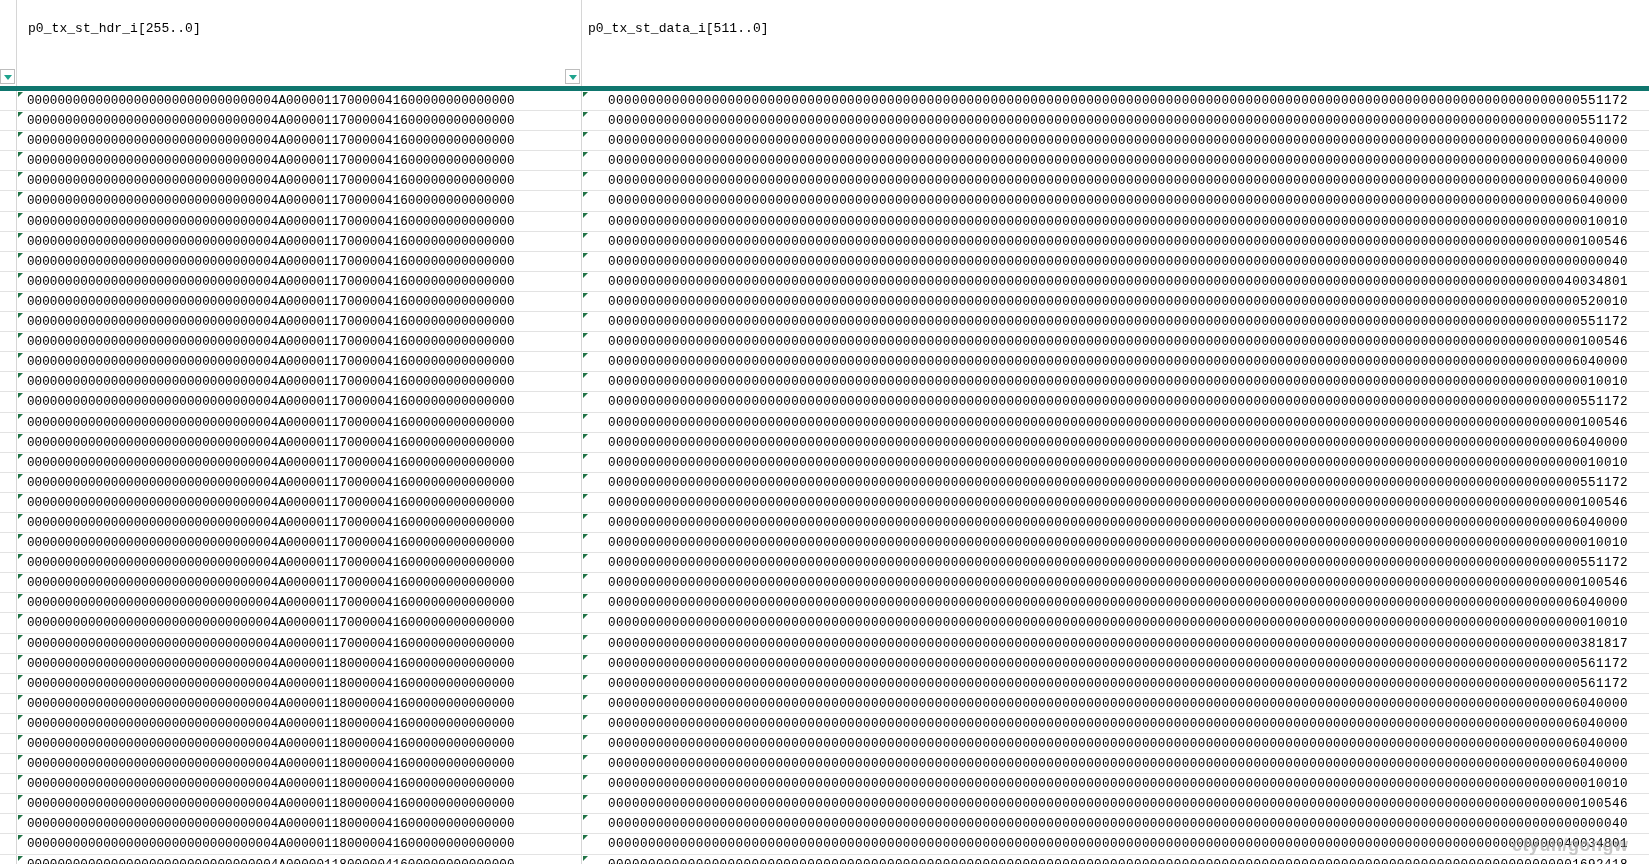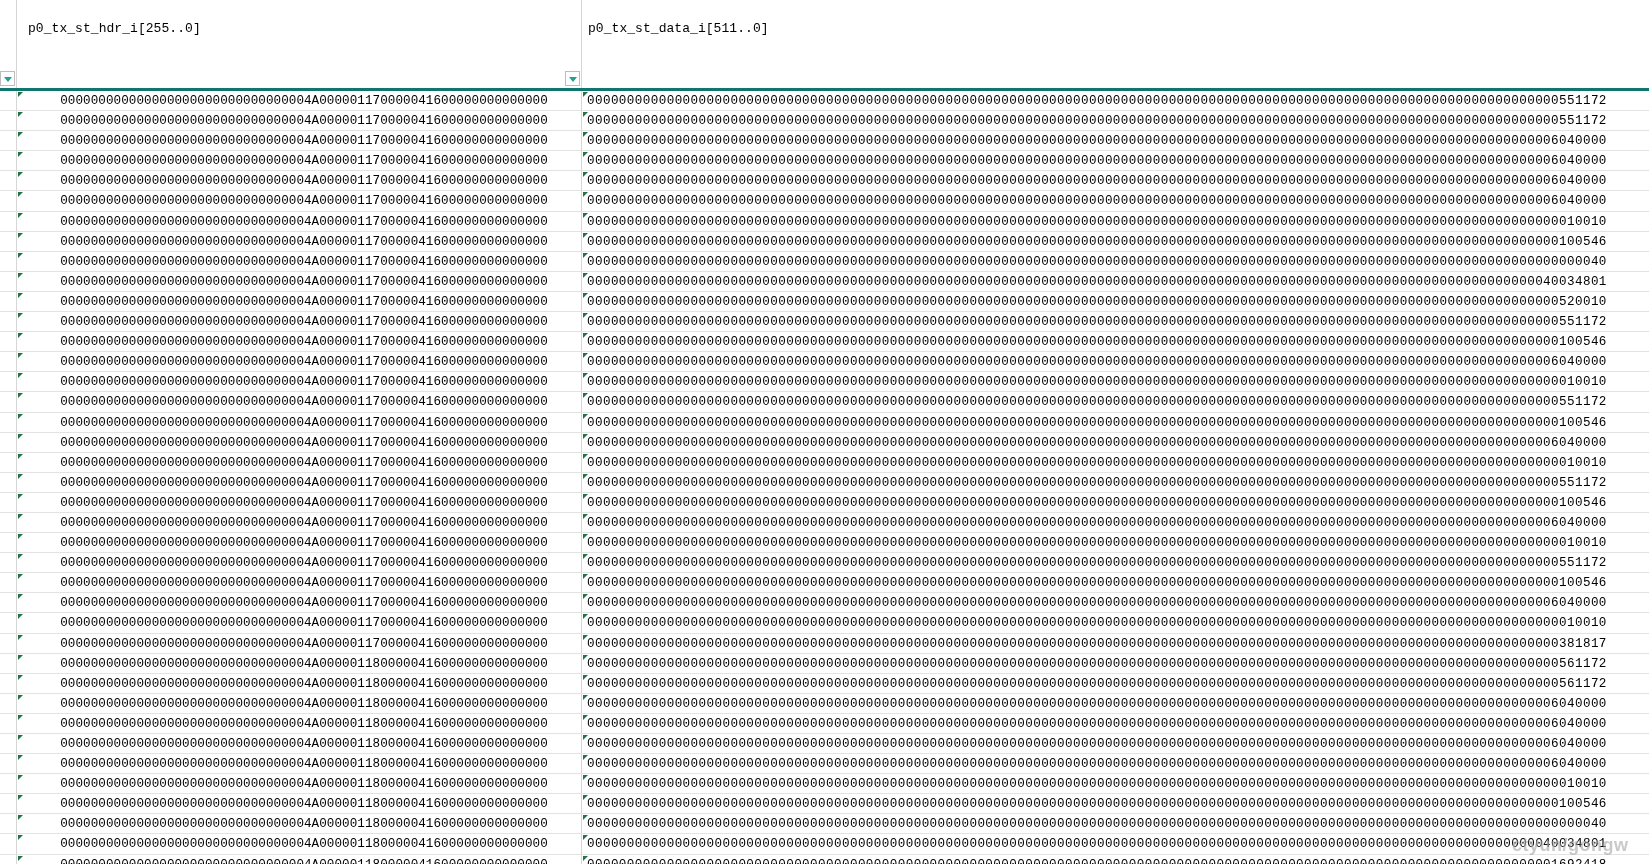--- a/index.html
+++ b/index.html
@@ -3,34 +3,34 @@
 <meta charset="utf-8">
 <style>
   * { margin:0; padding:0; box-sizing:border-box; }
   html,body { width:1649px; height:864px; overflow:hidden; background:#ffffff; }
   #sheet {
     position:relative; width:1649px; height:864px; overflow:hidden;
     font-family:"Liberation Mono","DejaVu Sans Mono",monospace;
     color:#000;
   }
   .row { display:flex; width:1649px; }
-  .hrow { height:91px; border-bottom:3px solid #0f766e; }
+  .hrow { height:91px; border-bottom:5px solid #0f766e; }
   .drow { height:20.1px; border-bottom:1px solid #e3e3e3; }
   .cell { position:relative; height:100%; white-space:nowrap; }
   .colA { width:17px; border-right:1px solid #d6d6d6; flex:none; }
   .colB { width:565px; border-right:1px solid #d6d6d6; flex:none; }
   .colC { flex:1; }
   .hcell { font-size:13px; letter-spacing:0.05px; }
   .hcell .htext { position:absolute; top:21px; left:11px; }
   .colC.hcell .htext { left:6px; }
   .val {
     display:block; font-size:12.6px; line-height:20.1px;
   }
-  .colB .val { padding-left:10px; letter-spacing:0.06px;text-align:center; }
-  .colC .val { padding-left:5px;  letter-spacing:0.41px; }
+  .colB .val { padding-left:10px; letter-spacing:0.06px; }
+  .colC .val { padding-left:5px;  letter-spacing:0.41px;text-align:center; }
   .tri {
     position:absolute; left:1px; top:1px; width:0; height:0;
     border-top:5px solid #217346; border-right:5px solid transparent;
   }
   .filterbox {
     position:absolute; right:1px; bottom:2px; width:15px; height:15px;
     background:#fff; border:1px solid #bdbdbd;
   }
   .filterbox .arrow {
     position:absolute; left:3px; top:5px; width:0; height:0;

